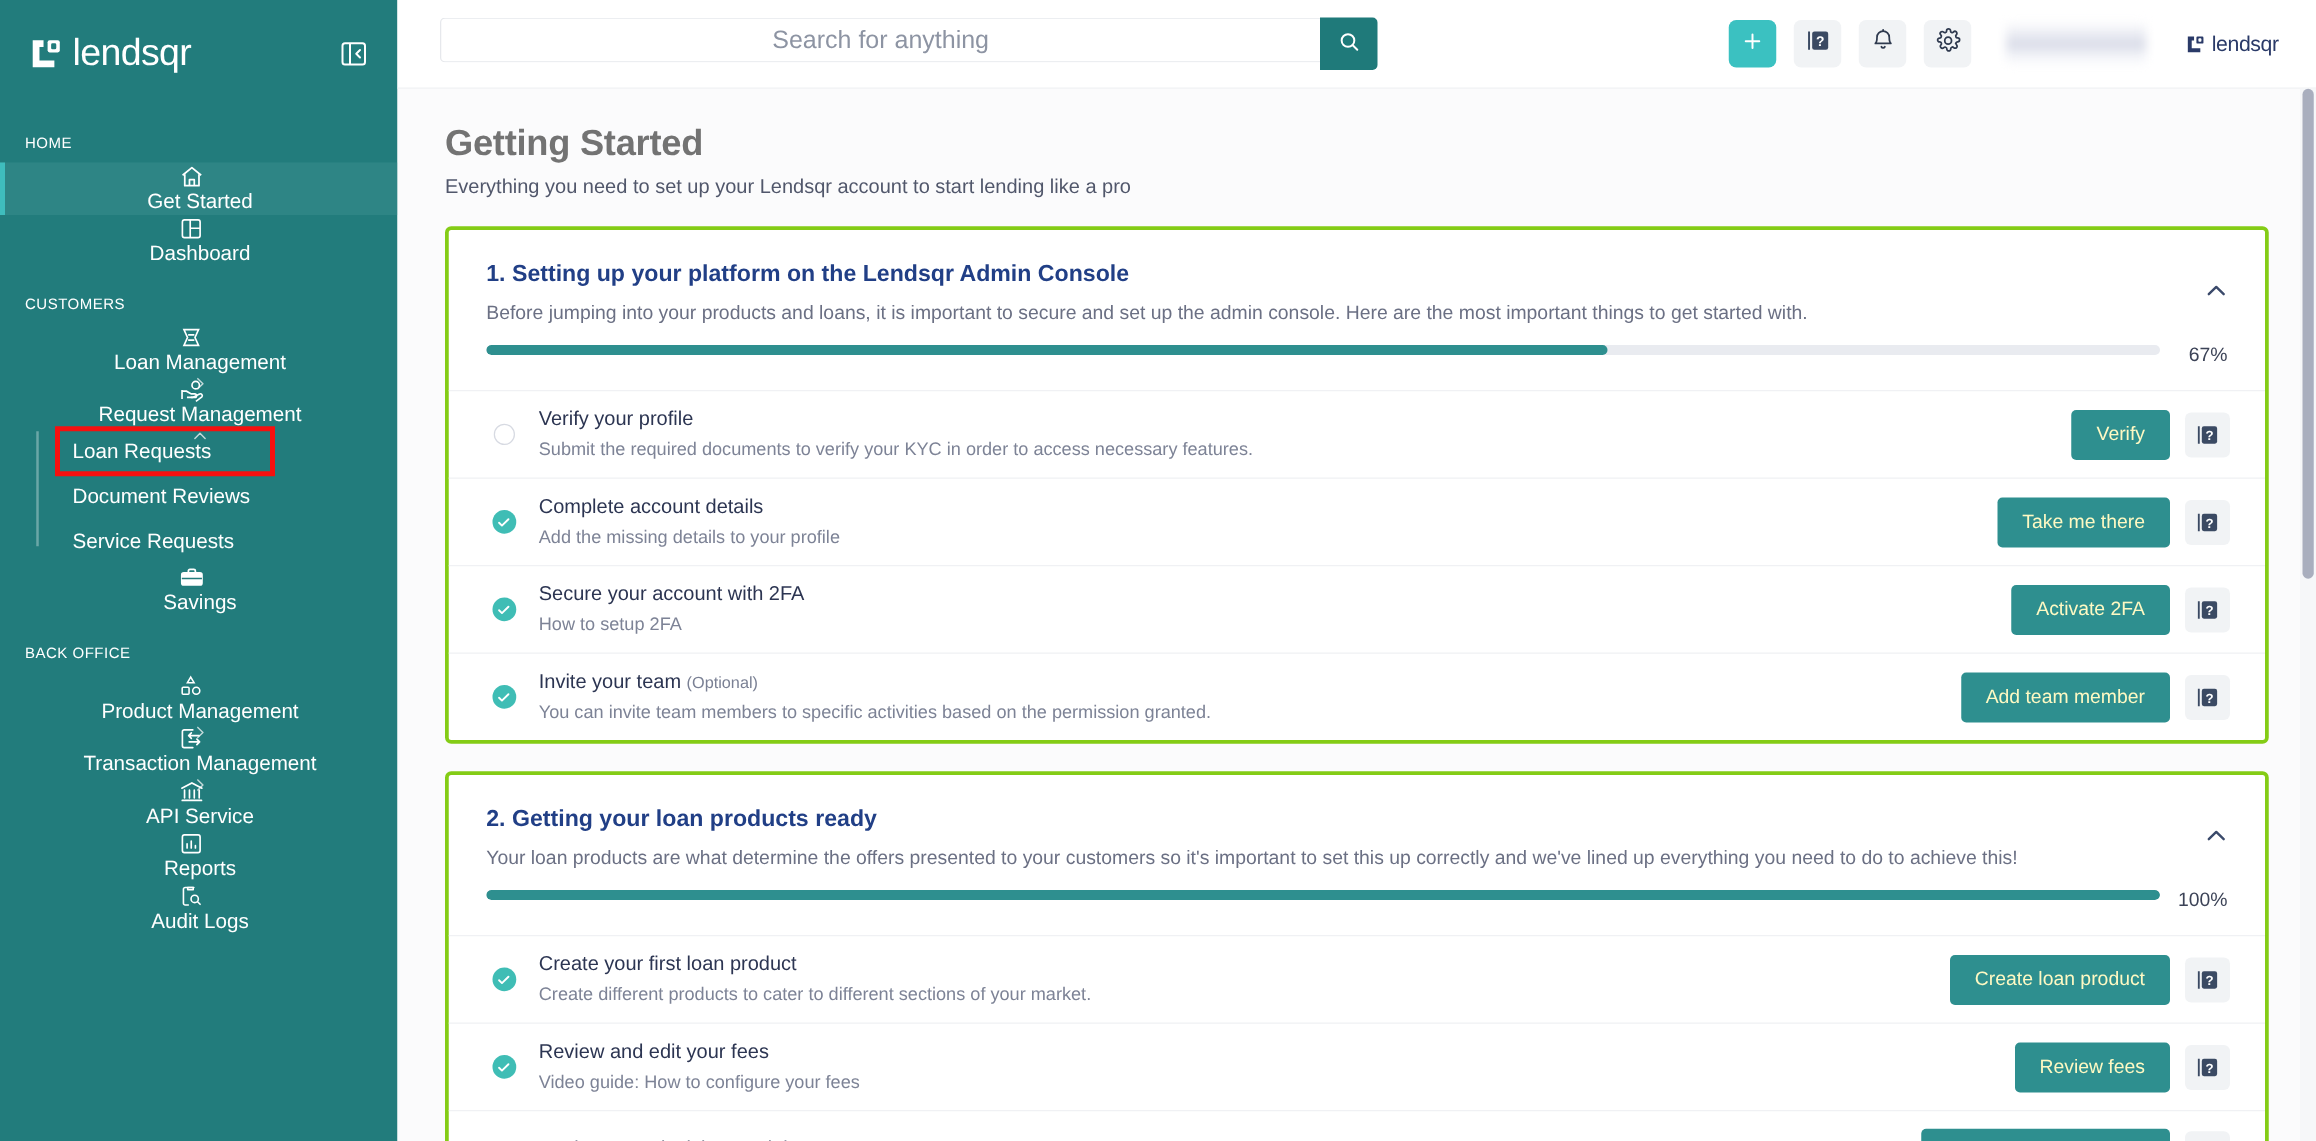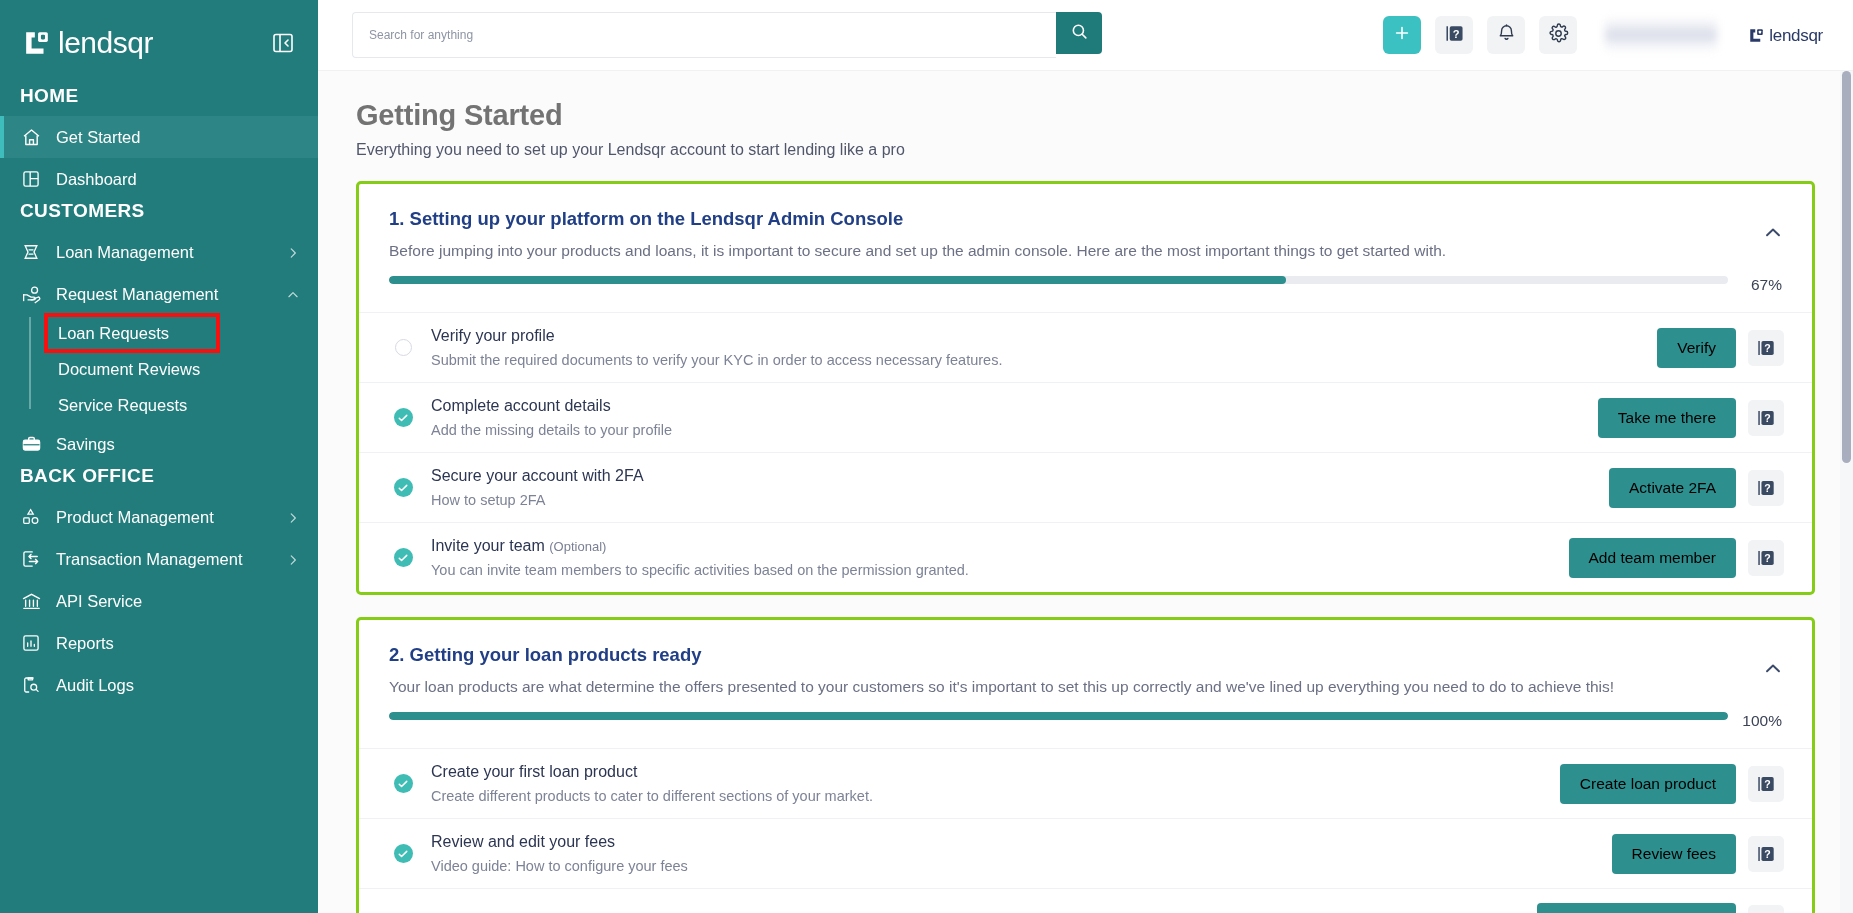--- a/index.html
+++ b/index.html
@@ -29,30 +29,30 @@
   .logo-mark { width: 26px; height: 26px; flex: 0 0 26px; }
   .logo-text {
     font-size: 30px; font-weight: 400; letter-spacing: -0.5px;
     color: #fff; line-height: 1;
   }
   .collapse-btn {
     width: 26px; height: 26px; display: flex; align-items: center; justify-content: center;
     cursor: pointer;
   }
   .sb-group-label {
-    font-size: 19px; font-weight: 700; letter-spacing: 0.4px;
+    font-size: 12px; font-weight: 400; letter-spacing: 0.4px;
     color: #ffffff; padding: 0 0 0 20px;
-    margin-bottom: 9px;
+    margin-top: 22px; margin-bottom: 9px;
   }
   .sb-item {
     display: flex; align-items: center;
     height: 42px;
     padding-left: 20px; padding-right: 18px;
     cursor: pointer; position: relative;
-    font-size: 16.5px; color: #ffffff;
+    font-size: 16.5px; color: #ffffff; flex-direction: column;
   }
   .sb-item.active { background: #2E8585; }
   .sb-item.active::before {
     content: ""; position: absolute; left: 0; top: 0; bottom: 0;
     width: 4px; background: #3FBDBD;
   }
   .sb-ico {
     width: 22px; height: 22px; flex: 0 0 22px;
     margin-right: 14px; display: flex; align-items: center; justify-content: center;
   }
@@ -84,26 +84,26 @@
   .topbar {
     height: 71px; min-height: 71px; background: #ffffff;
     display: flex; align-items: center;
     padding: 0 22px 0 34px;
     border-bottom: 1px solid #F0F1F3;
   }
   .search-box {
     display: flex; align-items: stretch; width: 750px;
   }
   .search-input {
-    flex: 1 1 auto; height: 46px;
+    flex: 1 1 auto; height: 36px;
     border: 1px solid #E6E8EC; border-right: none;
     border-radius: 4px 0 0 4px;
-    padding: 0 16px; font-size: 12px; color: #3A4256;
+    padding: 0 16px; font-size: 20px; color: #3A4256;
     font-family: "Liberation Sans", sans-serif;
-    background: #fff; outline: none;
+    background: #fff; outline: none; text-align: center;
   }
   .search-input::placeholder { color: #8D94A3; }
   .search-btn {
     width: 46px; height: 42px; background: #1F7A7A;
     border: none; border-radius: 0 4px 4px 0;
     display: flex; align-items: center; justify-content: center; cursor: pointer;
   }
   .top-right {
     margin-left: auto; display: flex; align-items: center; gap: 14px;
   }
@@ -172,21 +172,21 @@
   .circle-check {
     width: 19px; height: 19px; border-radius: 50%;
     background: #3FBDB5; display: flex; align-items: center; justify-content: center;
   }
   .task-text { flex: 1 1 auto; padding-left: 14px; }
   .task-title { font-size: 16px; color: #2C3552; font-weight: 400; }
   .task-title .opt { font-size: 13px; color: #7A8094; }
   .task-sub { font-size: 14.5px; color: #7D8396; margin-top: 7px; }
   .task-actions { display: flex; align-items: center; gap: 12px; }
   .btn-primary {
-    background: #2E8F8F; color: #000000; border: none; border-radius: 4px;
+    background: #2E8F8F; color: #fef9c3; border: none; border-radius: 4px;
     height: 40px; padding: 0 20px; font-size: 15.5px; cursor: pointer;
     font-family: "Liberation Sans", sans-serif; white-space: nowrap;
   }
   .help-sq {
     width: 36px; height: 36px; border-radius: 5px; background: #F1F3F5;
     display: flex; align-items: center; justify-content: center; cursor: pointer;
   }
   
   .vscroll {
     position: absolute; right: 0; top: 71px; width: 13px; bottom: 0;

